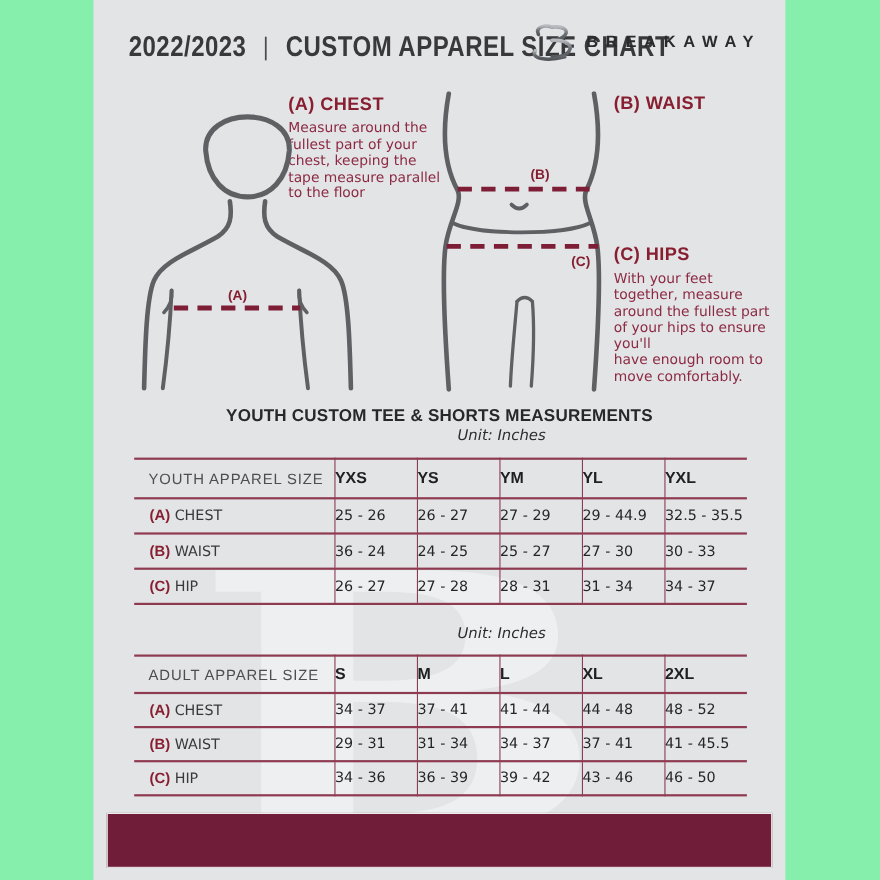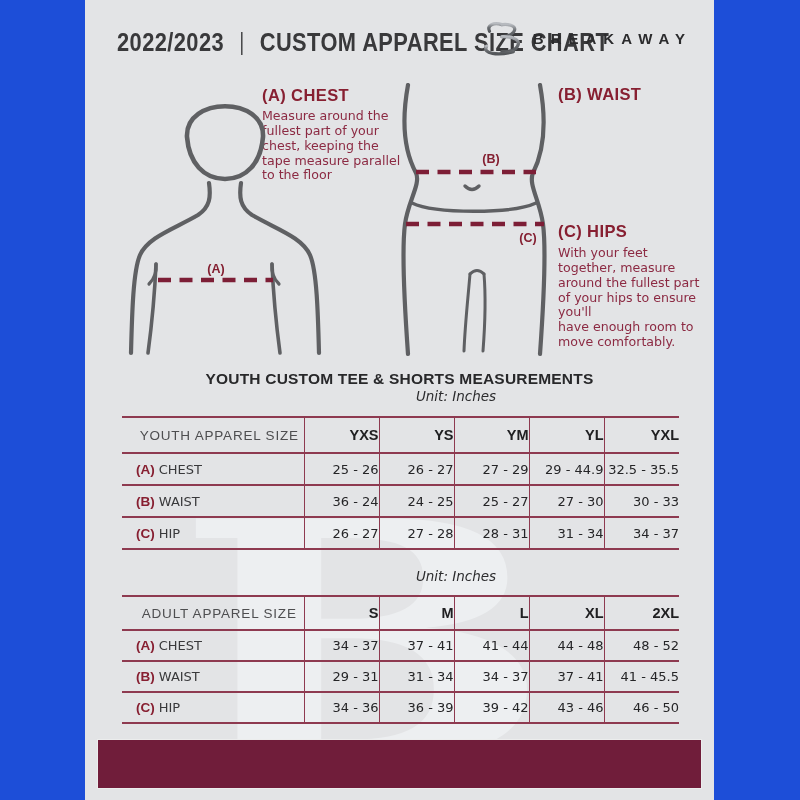--- a/index.html
+++ b/index.html
@@ -1,16 +1,16 @@
 <!DOCTYPE html>
 <html><head>
 <meta charset="utf-8">
 <style>
   html,body { margin:0; padding:0; background:#000; }
-  .stage { position:relative; width:800px; height:800px; background:#1d4ed8; overflow:hidden;
+  .stage { position:relative; width:800px; height:800px; background:#86efac; overflow:hidden;
            font-family:"Liberation Sans", sans-serif; }
   .doc { position:absolute; left:85px; top:0; width:629px; height:800px;
          background:#e3e4e6; overflow:hidden; }
 
   
   .hdr-left { position:absolute; left:32px; top:27px; display:flex; align-items:baseline; gap:18px;
               font-weight:700; font-size:26px; color:#39393b; letter-spacing:.5px;
               transform:scaleX(.84); transform-origin:0 50%; white-space:nowrap; }
   .hdr-left .pipe { font-weight:400; font-size:23px; color:#4a4a4c; position:relative; top:-1px; }
   .brand { position:absolute; right:22px; top:17px; display:flex; align-items:center; gap:10px; }
@@ -30,25 +30,25 @@
   
   .tbl-title { position:absolute; width:629px; text-align:center; z-index:1;
                font-weight:700; font-size:15.5px; letter-spacing:.2px; color:#28282a; }
   .tbl-unit  { position:absolute; width:742px; text-align:center; z-index:1;
                font-family:"DejaVu Sans", sans-serif; font-style:italic; font-size:13.5px; color:#2c2c2e; }
   .tbl-wrap { position:absolute; left:37px; width:557px; z-index:1; }
   table { border-collapse:collapse; width:557px; table-layout:fixed;
           border-top:2px solid #8e3a50; }
   col.c0 { width:182px; }
   tr { border-bottom:2px solid #8e3a50; }
-  th, td { border-right:1.5px solid #8e3a50; text-align:right; padding:0; }
+  th, td { border-right:1.5px solid #8e3a50; text-align:left; padding:0; }
   th:last-child, td:last-child { border-right:none; }
   th { font-weight:700; font-size:14.5px; color:#202022; }
   th.c0 { font-weight:400; font-size:13.5px; letter-spacing:.8px; color:#4e4e50;
-          text-align:center; padding-left:13px; }
+          text-align:left; padding-left:13px; }
   td { font-family:"DejaVu Sans", sans-serif; font-size:13px; color:#252527; }
   td.c0 { text-align:left; padding-left:14px; }
   td.c0 .mk { font-weight:700; color:#871f31; font-family:"Liberation Sans", sans-serif; font-size:13.5px; }
   td.c0 .rl { color:#39393b; margin-left:4px; }
   .t-youth th { height:34px; } .t-youth td { height:30px; }
   .t-adult th { height:32px; } .t-adult td { height:29px; }
 
   
   .footer-bar { position:absolute; left:12px; top:739px; width:603px; height:48px; z-index:2;
                 background:#701d3a; border:1.5px solid #eceded; }

